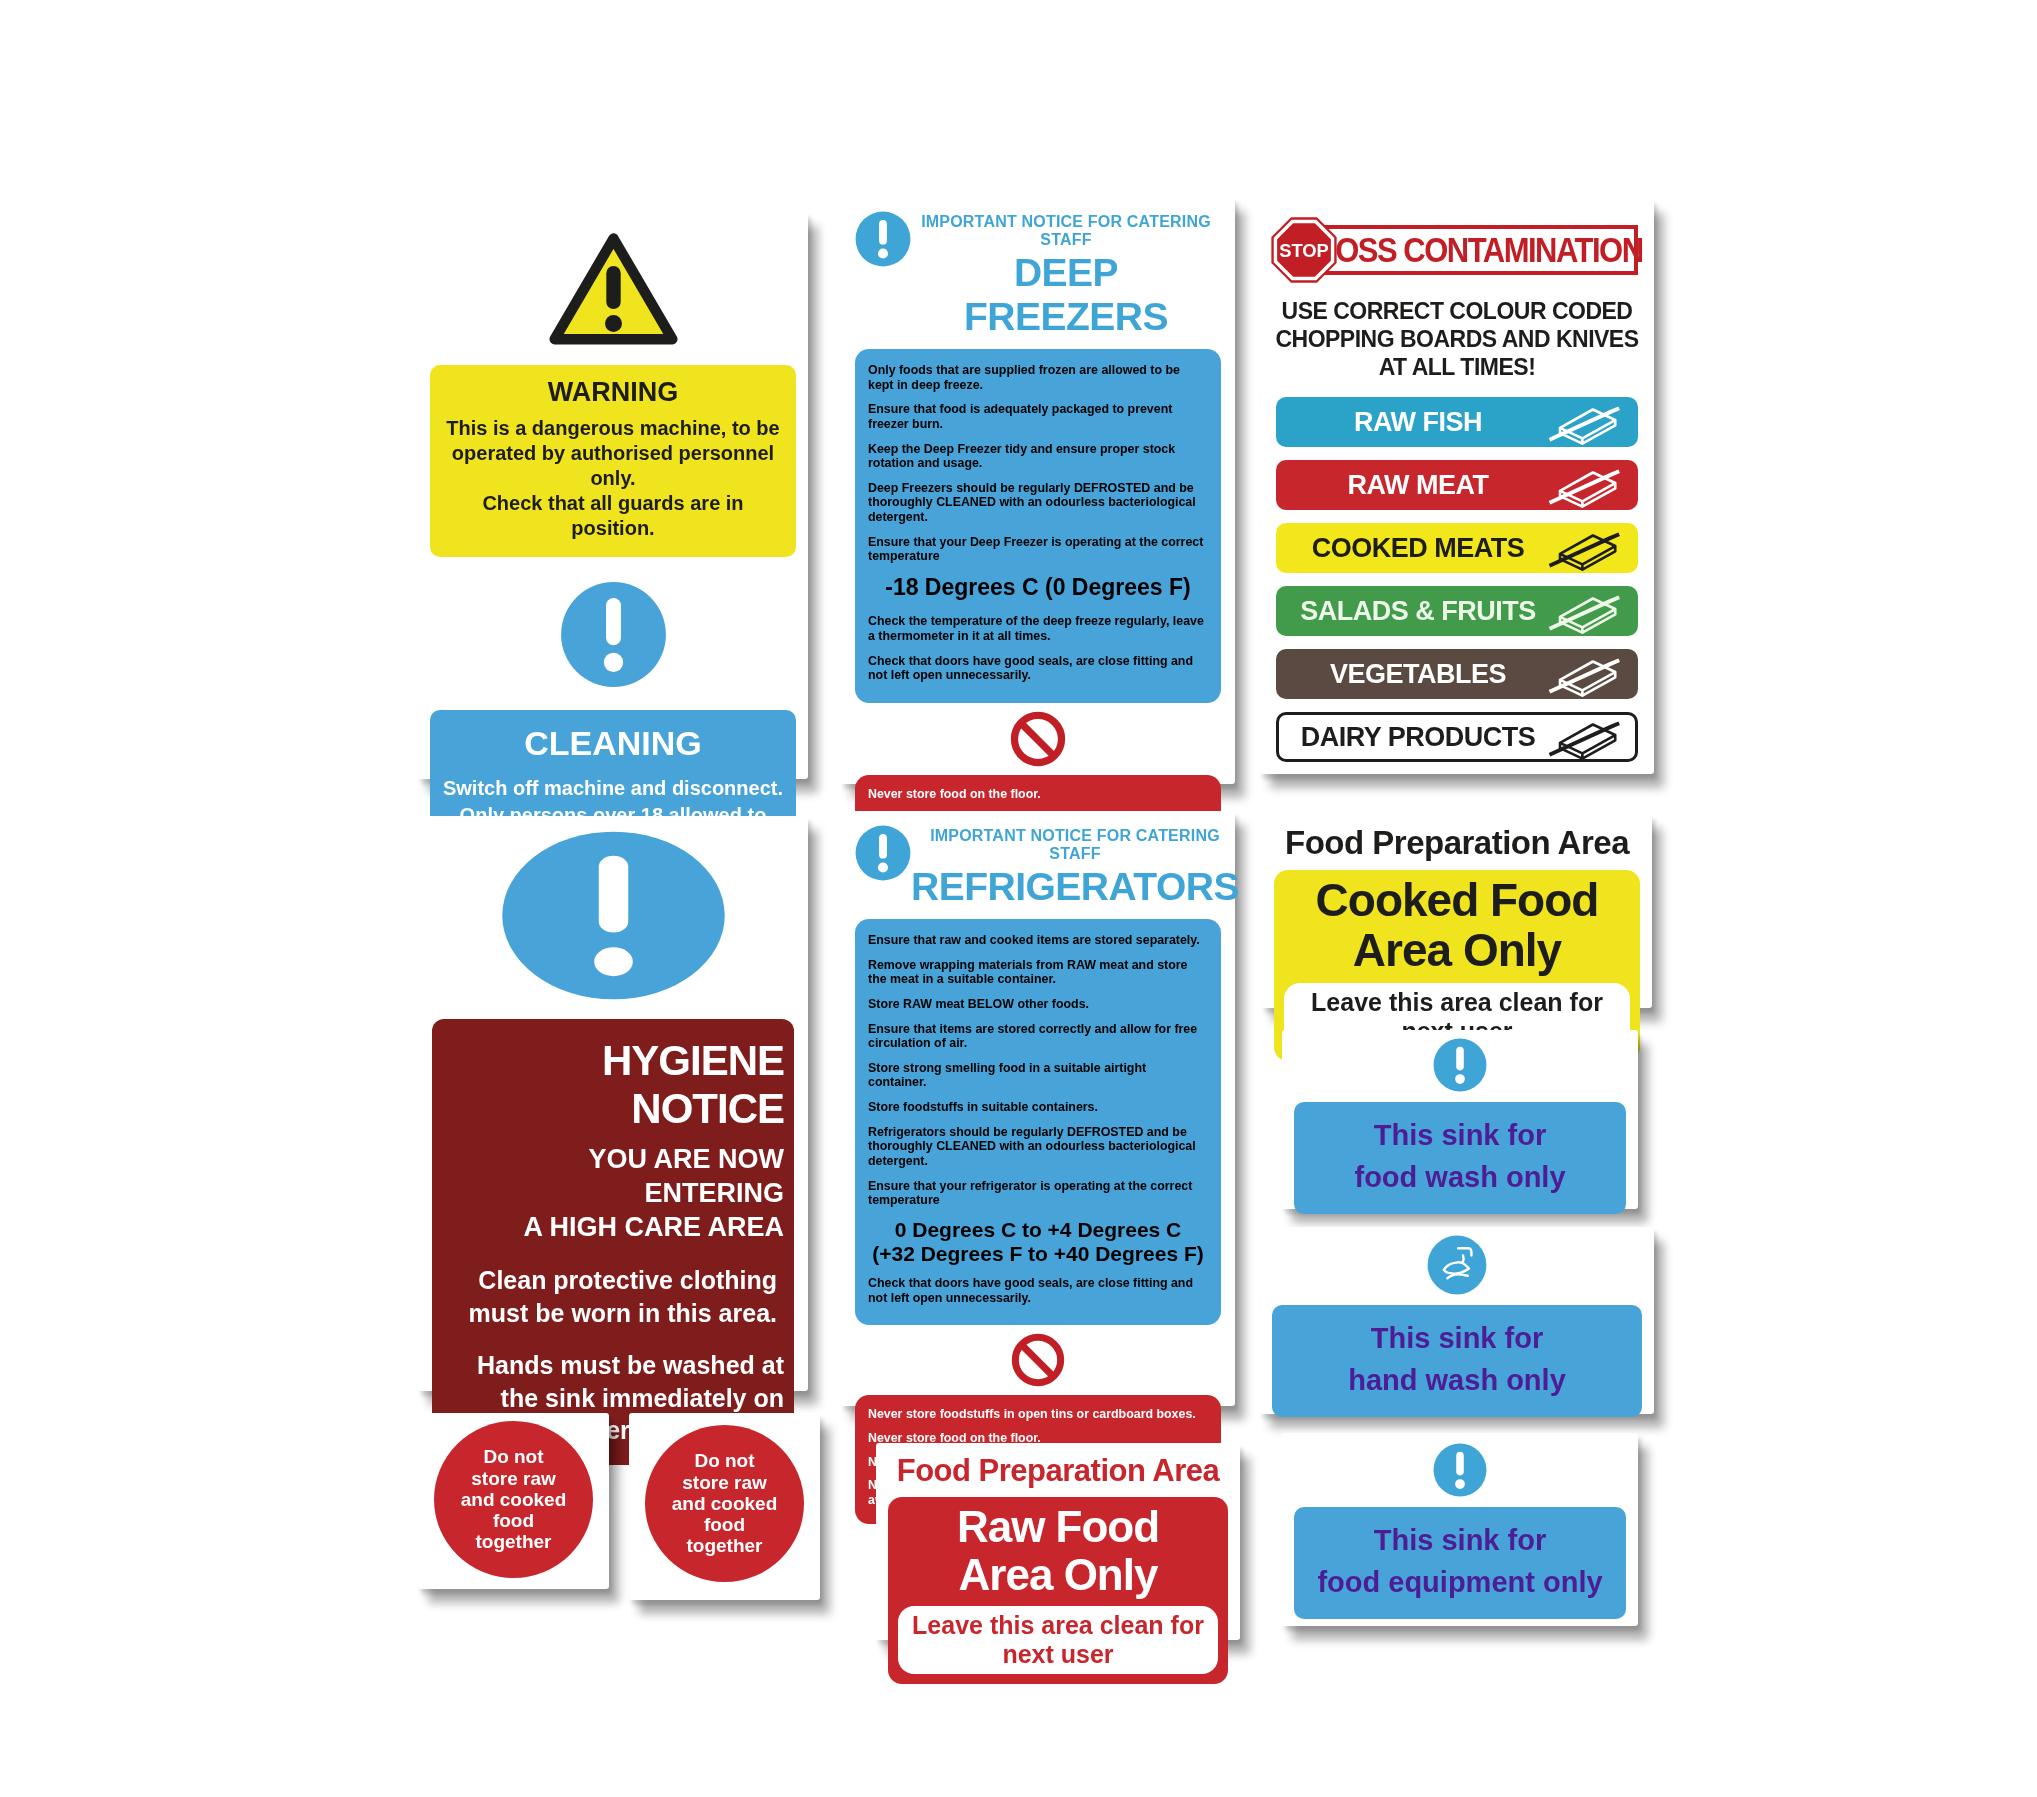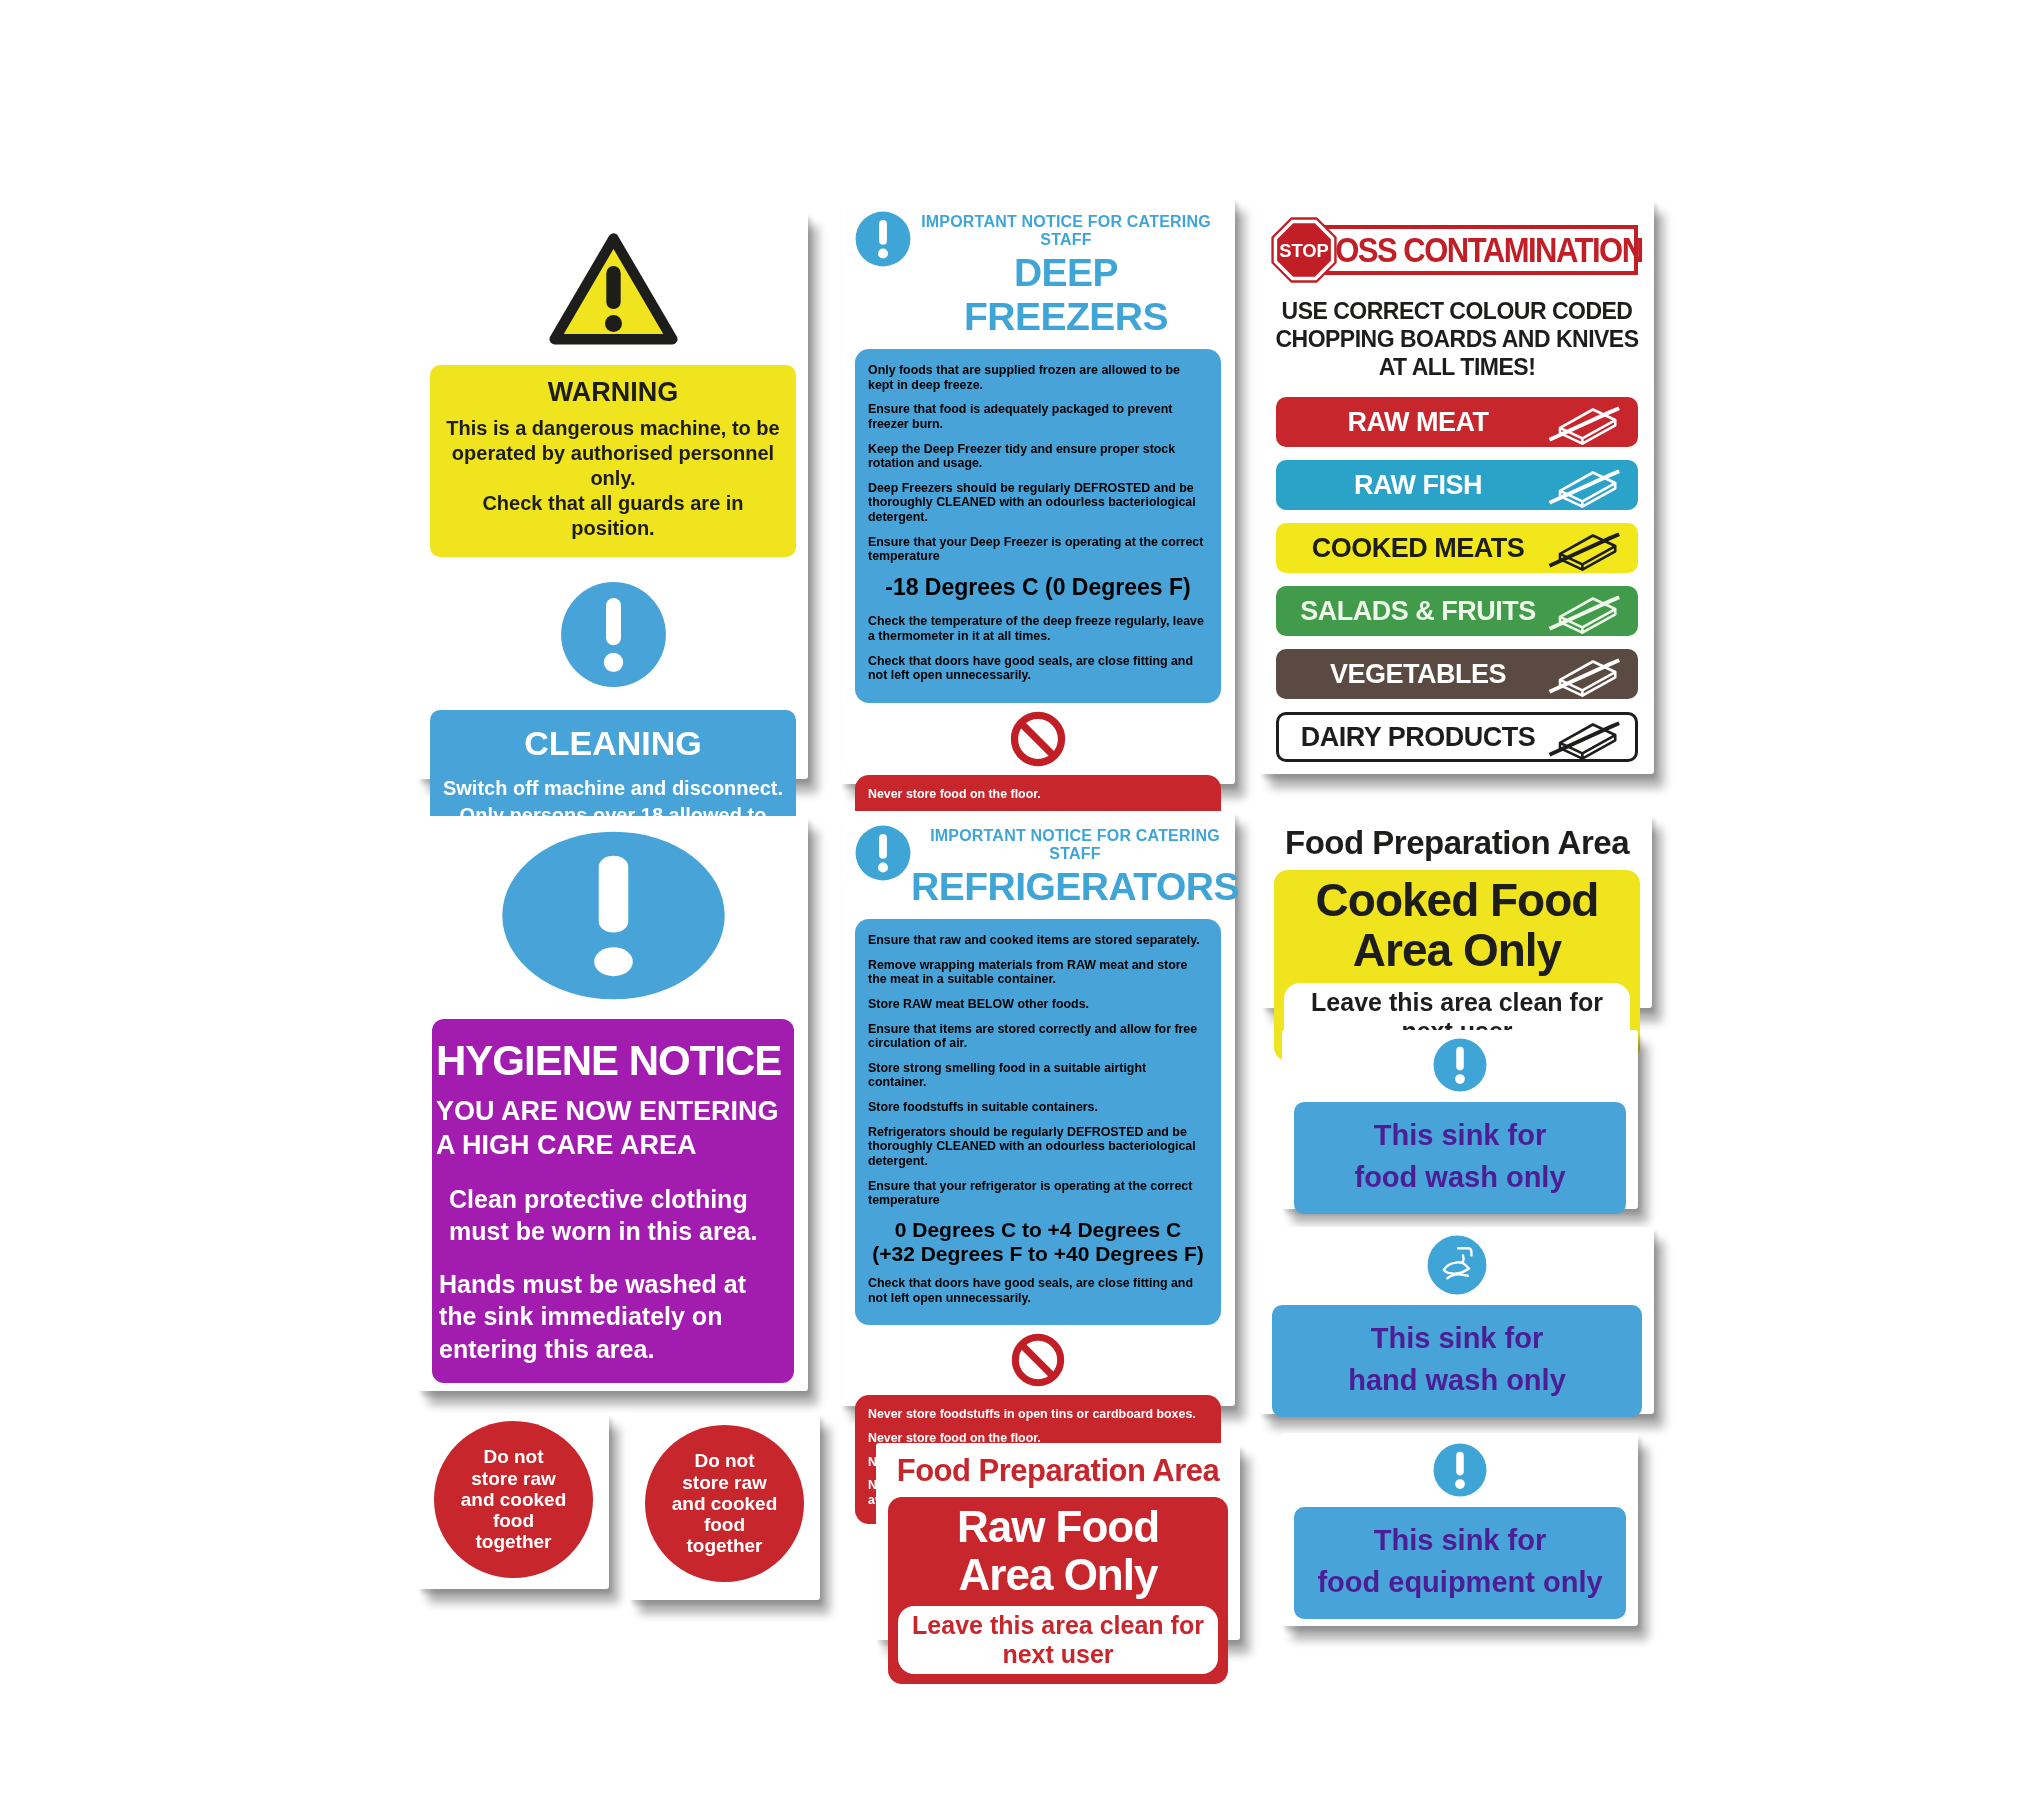--- a/index.html
+++ b/index.html
@@ -56,22 +56,22 @@
   .cc-sub{margin-top:18px;text-align:center;font-size:23px;line-height:1.22;letter-spacing:-0.5px;}
   .cc-bars{display:flex;flex-direction:column;gap:13px;margin:16px 16px 0;}
   .cc-bar{
     height:50px;border-radius:10px;display:flex;align-items:center;
     padding:0 8px 0 14px;border:3px solid transparent;box-sizing:border-box;
   }
   .cc-bar .lbl{flex:1;text-align:center;font-size:27px;letter-spacing:-0.5px;white-space:nowrap;}
   .cc-bar svg{width:84px;height:46px;flex:0 0 auto;}
   
   .hyg-box{
-    background:#a21caf;border-radius:12px;margin:18px 14px 0;padding:18px 4px;
-    color:#fff;text-align:left;
+    background:#7f1d1d;border-radius:12px;margin:18px 14px 0;padding:18px 10px;
+    color:#fff;text-align:right;
   }
   .hyg-box .t{font-size:42px;letter-spacing:-1px;}
   .hyg-box .s{font-size:27px;line-height:1.25;margin-top:10px;}
   .hyg-box .p{font-size:25px;line-height:1.3;margin-top:20px;}
   
   .fp-head{font-size:33px;text-align:center;margin-top:10px;letter-spacing:-0.5px;}
   .fp-box{border-radius:14px;margin:8px 12px 0;padding:6px 10px 10px;text-align:center;}
   .fp-line{font-size:46px;letter-spacing:-1px;line-height:1.08;}
   .fp-pill{background:#ffffff;border-radius:16px;margin-top:8px;padding:5px 6px;font-size:25px;}
   
@@ -167,29 +167,29 @@
           <text x="50" y="60" text-anchor="middle" font-size="27" font-weight="bold" fill="#ffffff">STOP</text>
         </svg>
       </span>
     </div>
     <div class="cc-sub">
       <div>USE CORRECT COLOUR CODED</div>
       <div>CHOPPING BOARDS AND KNIVES</div>
       <div>AT ALL TIMES!</div>
     </div>
     <div class="cc-bars">
+      <div class="cc-bar" style="background: rgb(43, 162, 199); color: rgb(255, 255, 255); border-color: rgb(43, 162, 199);">
+        <span class="lbl">RAW FISH</span>
+        <svg viewBox="0 0 120 70">
+          <path d="M22 44 L72 16 L106 32 L56 60 Z M22 44 L22 52 L56 68 L56 60 M106 32 L106 40 L56 68" fill="none" stroke="currentColor" stroke-width="4" stroke-linejoin="round"></path>
+          <path d="M6 62 L98 20 M98 20 L112 14" fill="none" stroke="currentColor" stroke-width="6"></path>
+        </svg>
+      </div>
       <div class="cc-bar" style="background: rgb(200, 38, 45); color: rgb(255, 255, 255); border-color: rgb(200, 38, 45);">
         <span class="lbl">RAW MEAT</span>
-        <svg viewBox="0 0 120 70">
-          <path d="M22 44 L72 16 L106 32 L56 60 Z M22 44 L22 52 L56 68 L56 60 M106 32 L106 40 L56 68" fill="none" stroke="currentColor" stroke-width="4" stroke-linejoin="round"></path>
-          <path d="M6 62 L98 20 M98 20 L112 14" fill="none" stroke="currentColor" stroke-width="6"></path>
-        </svg>
-      </div>
-      <div class="cc-bar" style="background: rgb(43, 162, 199); color: rgb(255, 255, 255); border-color: rgb(43, 162, 199);">
-        <span class="lbl">RAW FISH</span>
         <svg viewBox="0 0 120 70">
           <path d="M22 44 L72 16 L106 32 L56 60 Z M22 44 L22 52 L56 68 L56 60 M106 32 L106 40 L56 68" fill="none" stroke="currentColor" stroke-width="4" stroke-linejoin="round"></path>
           <path d="M6 62 L98 20 M98 20 L112 14" fill="none" stroke="currentColor" stroke-width="6"></path>
         </svg>
       </div>
       <div class="cc-bar" style="background: rgb(242, 231, 26); color: rgb(29, 29, 27); border-color: rgb(242, 231, 26);">
         <span class="lbl">COOKED MEATS</span>
         <svg viewBox="0 0 120 70">
           <path d="M22 44 L72 16 L106 32 L56 60 Z M22 44 L22 52 L56 68 L56 60 M106 32 L106 40 L56 68" fill="none" stroke="currentColor" stroke-width="4" stroke-linejoin="round"></path>
           <path d="M6 62 L98 20 M98 20 L112 14" fill="none" stroke="currentColor" stroke-width="6"></path>

